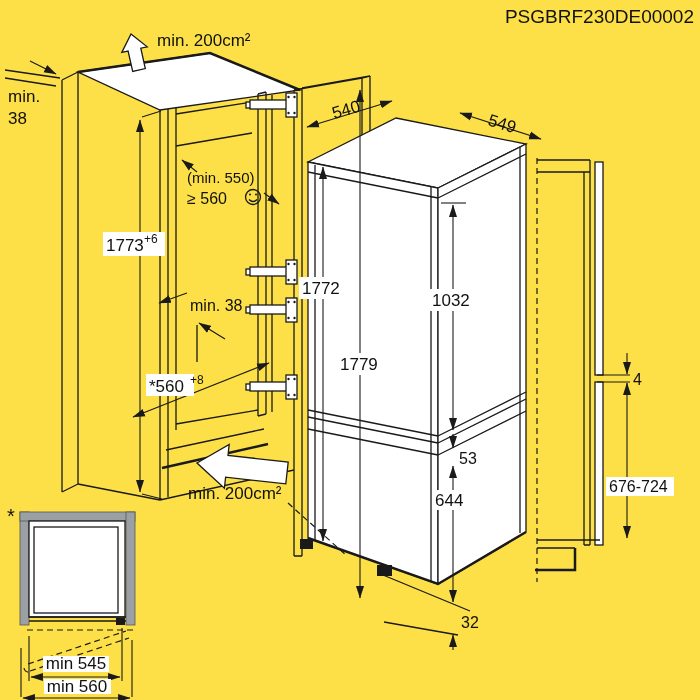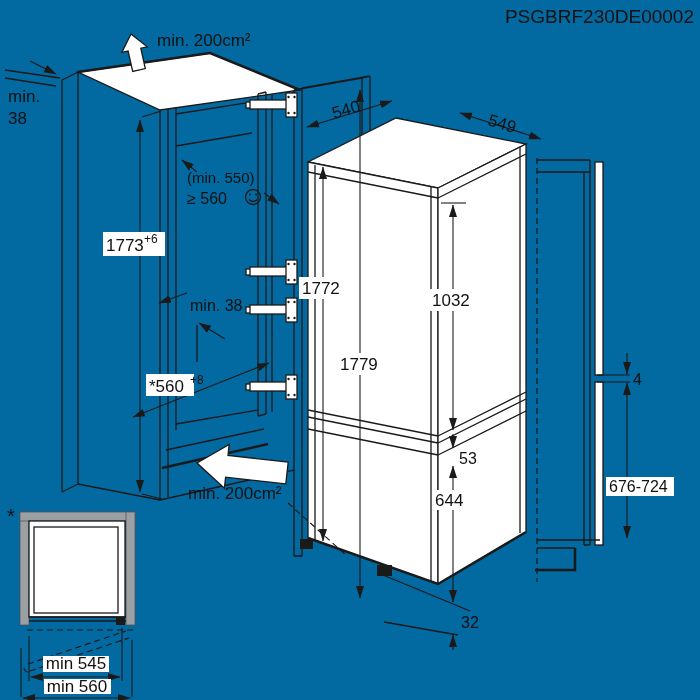--- a/index.html
+++ b/index.html
@@ -1,16 +1,16 @@
 <!DOCTYPE html>
 <html><head>
 <meta charset="utf-8">
 <style>
   html,body{margin:0;padding:0;background:#fff;}
-  #canvas{width:700px;height:700px;background:#0369a1;position:relative;font-family:"Liberation Sans",sans-serif;}
+  #canvas{width:700px;height:700px;background:#fde047;position:relative;font-family:"Liberation Sans",sans-serif;}
   svg{display:block;}
   .ln{stroke:#1a1a1a;stroke-width:1.3;fill:none;}
   .thk{stroke:#1a1a1a;stroke-width:2.5;fill:none;}
   .dim{stroke:#1a1a1a;stroke-width:1.1;fill:none;}
   .dsh{stroke:#1a1a1a;stroke-width:1.2;fill:none;stroke-dasharray:6 4;}
   .fillw{fill:#ffffff;}
   .dark{fill:#1a1a1a;stroke:none;}
   text{fill:#111;font-family:"Liberation Sans",sans-serif;}
   .t17{font-size:17px;} .t16{font-size:16px;} .t15{font-size:15px;} .t12{font-size:12px;}
   .t19{font-size:19px;} .t20{font-size:20px;}

